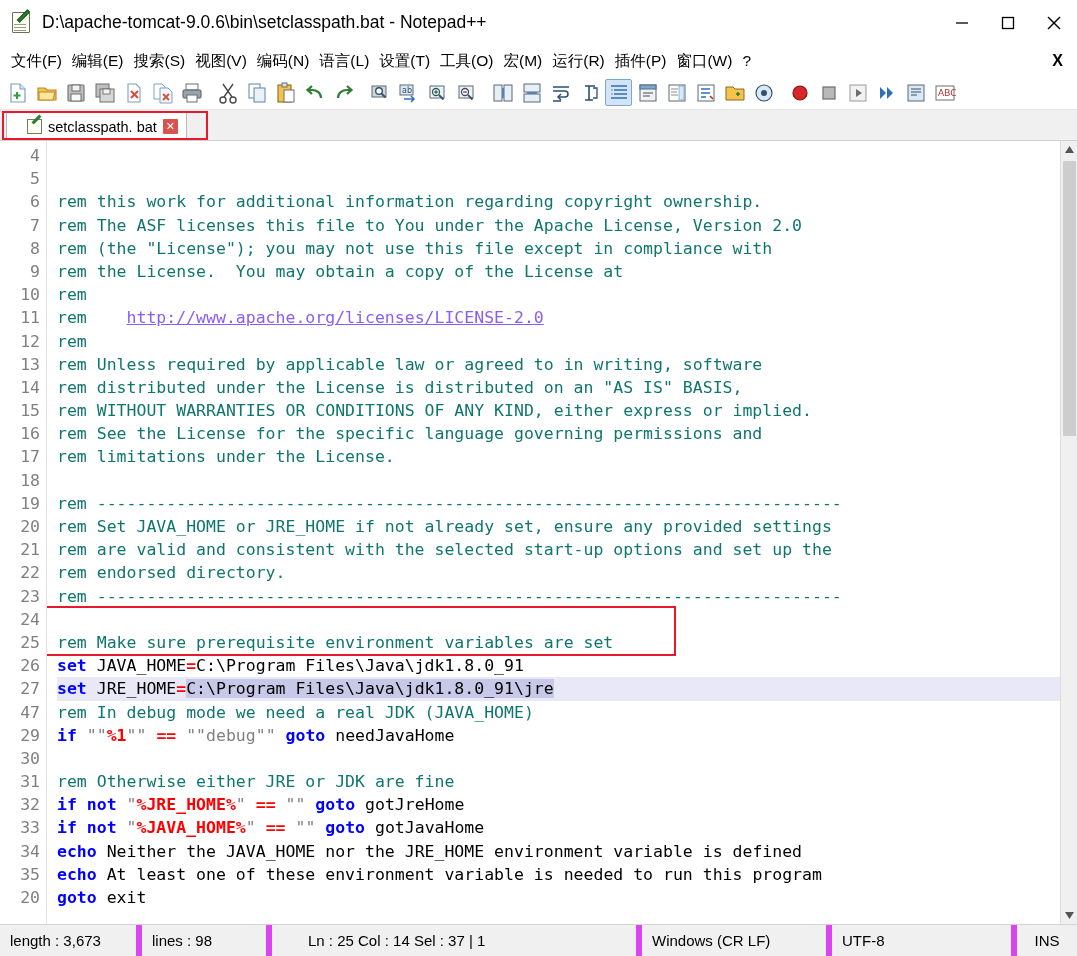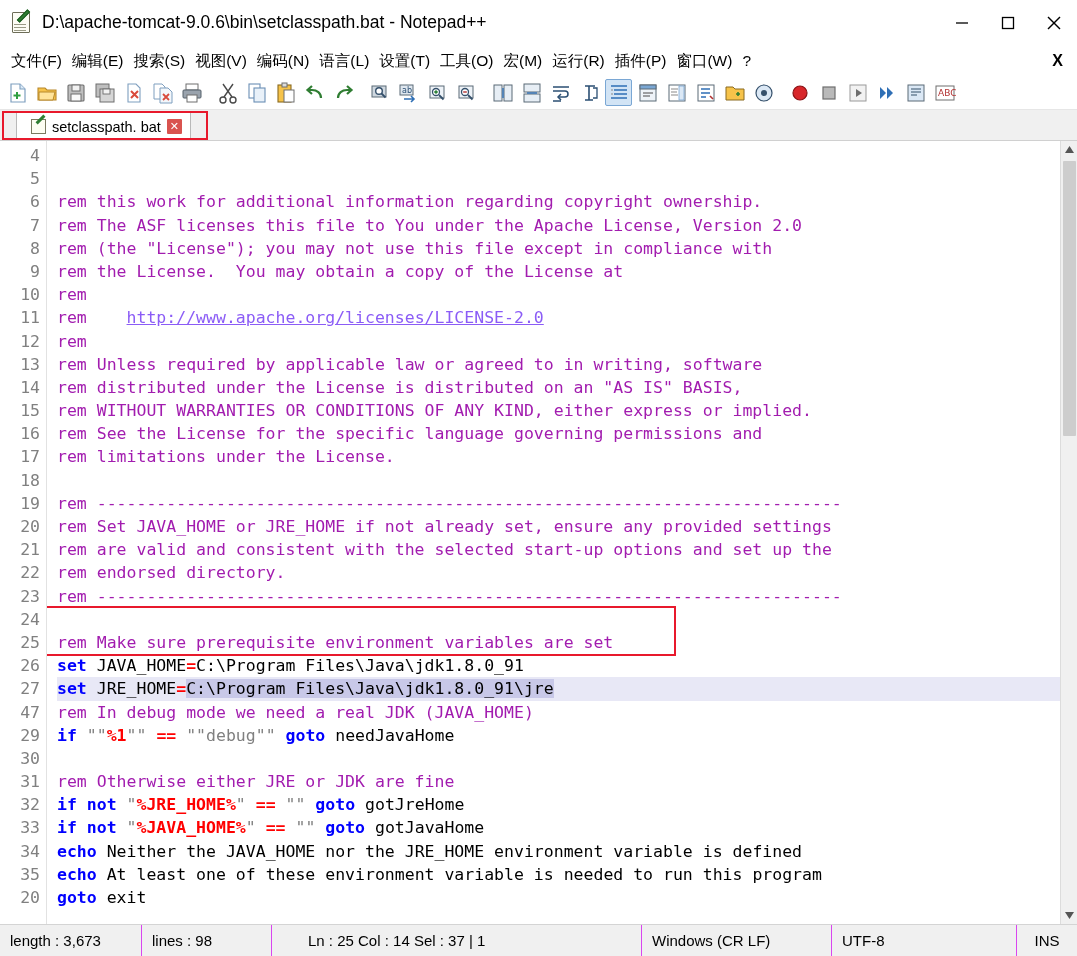--- a/index.html
+++ b/index.html
@@ -119,22 +119,22 @@
     height: 31px;
     background: #f0f0f0;
     border-bottom: 1px solid #d0d0d0;
     display: flex;
     align-items: flex-end;
     position: relative;
     flex: 0 0 auto;
   }
   .tab {
     height: 28px;
-    margin-left: 16px;
-    padding: 0 8px 0 14px;
+    margin-left: 6px;
+    padding: 0 8px 0 20px;
     background: #ffffff;
     border: 1px solid #b9b9b9;
     border-bottom: none;
     display: flex;
     align-items: center;
     gap: 6px;
     font-size: 14.5px;
     color: #000;
   }
   .tab .doc-ico {
@@ -201,21 +201,21 @@
     font-family: "DejaVu Sans Mono", monospace;
     font-size: 16.5px;
     line-height: 23.2px;
     padding-top: 3px;
     padding-left: 10px;
     white-space: pre;
     overflow: hidden;
   }
   .code .ln { height: 23.2px; }
   .code .cur { background: #e8e8f6; }
-  .rem { color: #a21caf; text-align: right; }
+  .rem { color: #0f766e; text-align: right; }
   .kw  { color: #0000ff; font-weight: bold; }
   .str { color: #808080; }
   .op  { color: #ff0000; font-weight: bold; }
   .plain { color: #000000; }
   .link { color: #8b5cf6; text-decoration: underline; }
   .sel { background: #c8c8e8; }
 
   
   .anno {
     position: absolute;
@@ -255,21 +255,21 @@
     align-items: center;
     font-size: 15px;
     color: #000;
     flex: 0 0 auto;
   }
   .st {
     height: 32px;
     display: flex; align-items: center;
     padding: 0 10px;
     white-space: nowrap;
-    border-right: 1px solid #d946ef;
+    border-right: 6px solid #d946ef;
   }
   .st.s-len { width: 142px; }
   .st.s-lines { width: 130px; }
   .st.s-pos { flex: 1 1 auto; padding-left: 36px; }
   .st.s-eol { width: 190px; }
   .st.s-enc { width: 185px; }
   .st.s-ins { width: 60px; border-right: none; justify-content: center; }
 </style>
 </head>
 <body>

